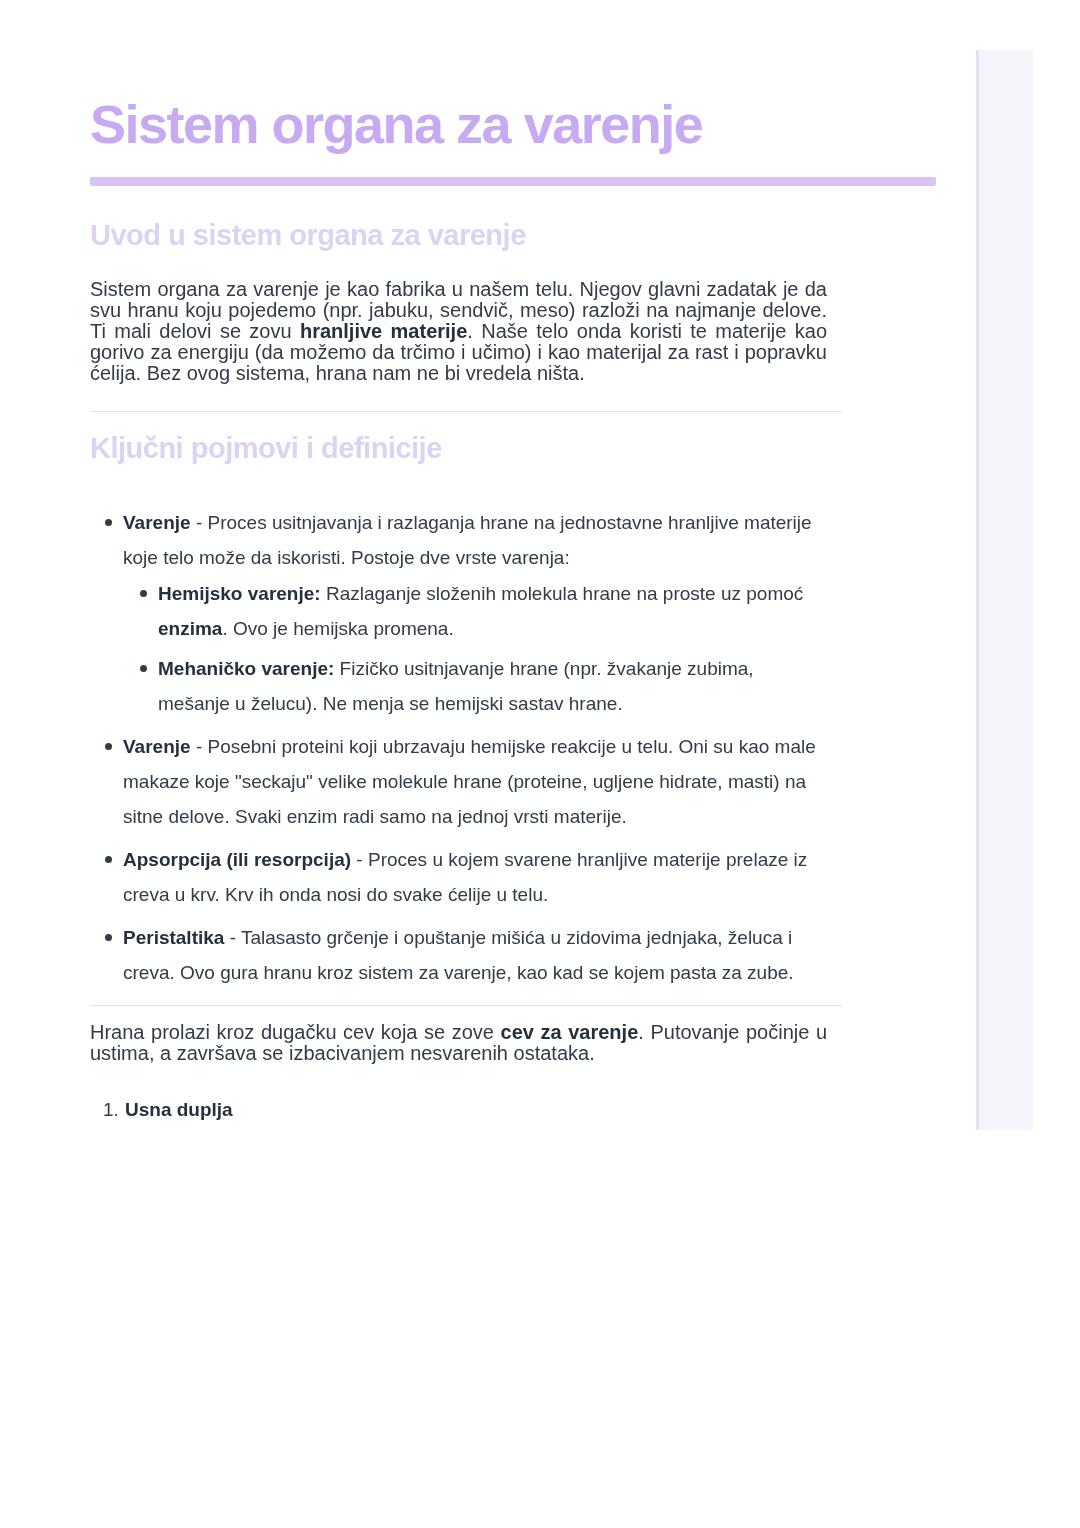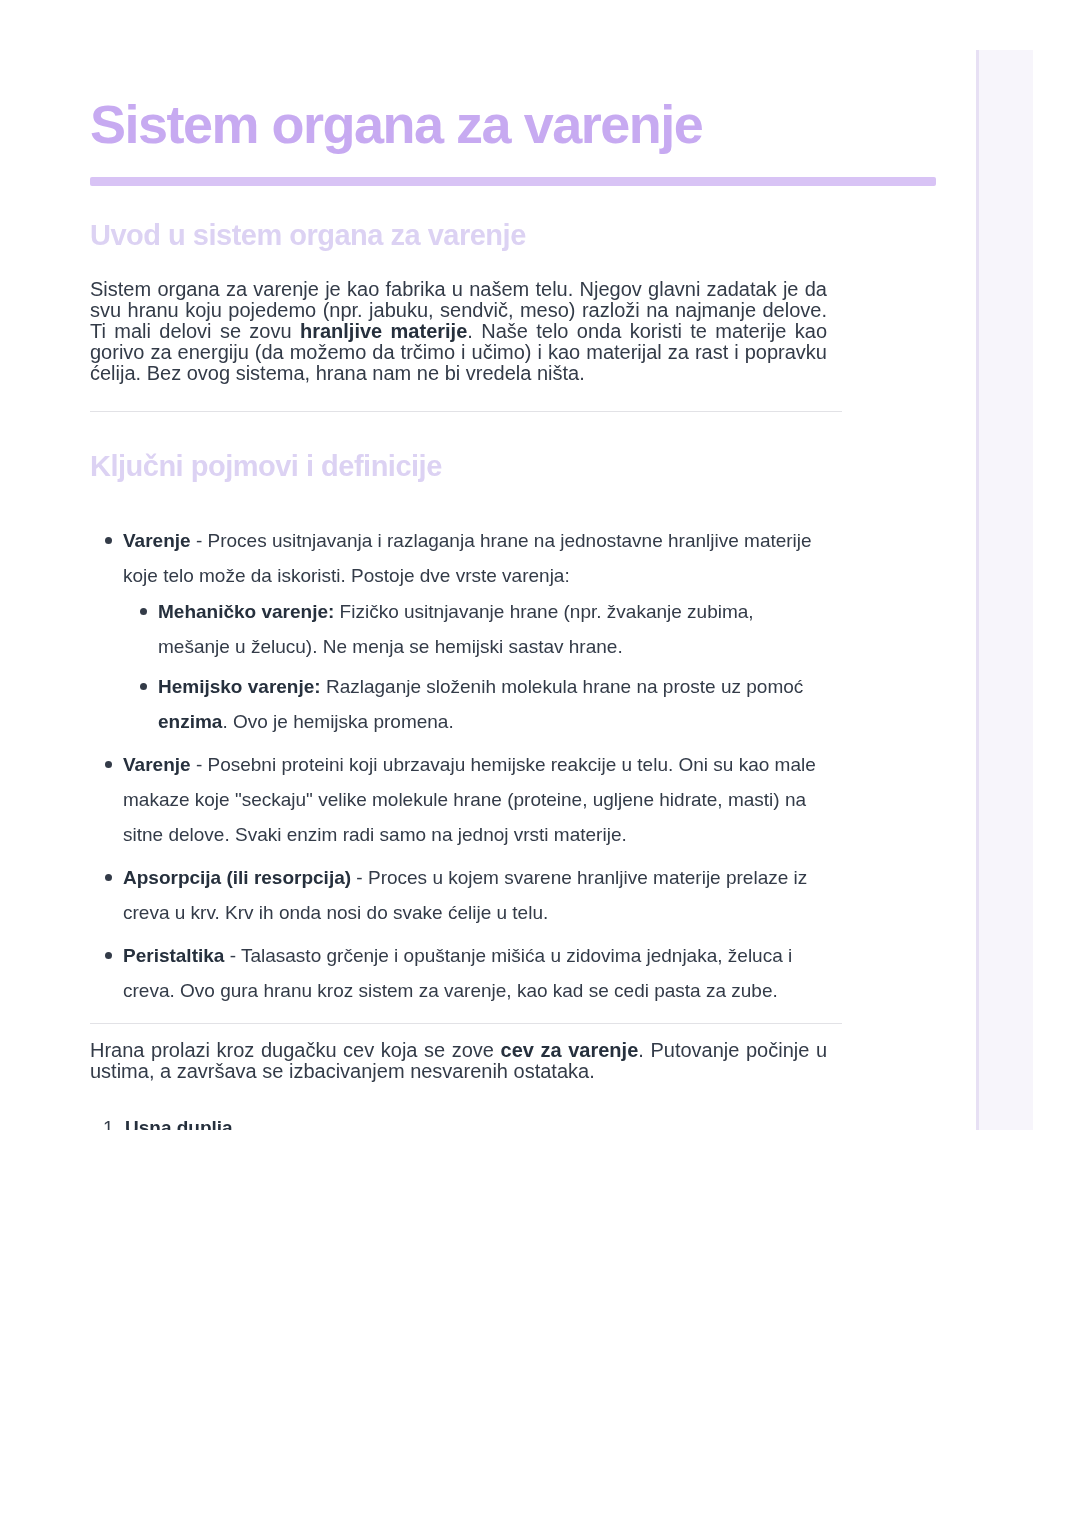--- a/index.html
+++ b/index.html
@@ -49,21 +49,21 @@
     background:var(--c-bar);
   }
   h2.section-heading{
     font-size:29px;
     line-height:32px;
     font-weight:bold;
     letter-spacing:-0.5px;
     color:var(--c-heading);
   }
   .h2-intro{margin-top:33px;}
-  .h2-terms{margin-top:38px;}
+  .h2-terms{margin-top:20px;}
   .h2-journey{margin-top:27px;}
   p.body-par{
     margin-top:28px;
     width:737px;
     font-size:20px;
     line-height:21px;
     text-align:justify;
   }
   p.body-par strong, li strong{font-weight:bold;color:#26303d;}
   hr.divider{
@@ -166,26 +166,26 @@
       <h2 class="section-heading h2-intro">Uvod u sistem organa za varenje</h2>
       <p class="body-par"><span>Sistem organa za varenje je kao fabrika u našem telu. Njegov glavni zadatak je da svu hranu koju pojedemo (npr. jabuku, sendvič, meso) razloži na najmanje delove. Ti mali delovi se zovu </span><strong>hranljive materije</strong><span>. Naše telo onda koristi te materije kao gorivo za energiju (da možemo da trčimo i učimo) i kao materijal za rast i popravku ćelija. Bez ovog sistema, hrana nam ne bi vredela ništa.</span></p>
     </section>
 
     <hr class="divider">
 
     <section>
       <h2 class="section-heading h2-terms">Ključni pojmovi i definicije</h2>
       <ul class="terms" id="terms-list">
           <li><strong>Varenje</strong><span> - Proces usitnjavanja i razlaganja hrane na jednostavne hranljive materije koje telo može da iskoristi. Postoje dve vrste varenja:</span><ul class="sub-terms">
+              <li><strong>Hemijsko varenje:</strong><span> Razlaganje složenih molekula hrane na proste uz pomoć </span><strong>enzima</strong><span>. Ovo je hemijska promena.</span></li>
               <li><strong>Mehaničko varenje:</strong><span> Fizičko usitnjavanje hrane (npr. žvakanje zubima, mešanje u želucu). Ne menja se hemijski sastav hrane.</span></li>
-              <li><strong>Hemijsko varenje:</strong><span> Razlaganje složenih molekula hrane na proste uz pomoć </span><strong>enzima</strong><span>. Ovo je hemijska promena.</span></li>
             </ul></li>
           <li><strong>Varenje</strong><span> - Posebni proteini koji ubrzavaju hemijske reakcije u telu. Oni su kao male makaze koje "seckaju" velike molekule hrane (proteine, ugljene hidrate, masti) na sitne delove. Svaki enzim radi samo na jednoj vrsti materije.</span></li>
           <li><strong>Apsorpcija (ili resorpcija)</strong><span> - Proces u kojem svarene hranljive materije prelaze iz creva u krv. Krv ih onda nosi do svake ćelije u telu.</span></li>
-          <li><strong>Peristaltika</strong><span> - Talasasto grčenje i opuštanje mišića u zidovima jednjaka, želuca i creva. Ovo gura hranu kroz sistem za varenje, kao kad se cedi pasta za zube.</span></li>
+          <li><strong>Peristaltika</strong><span> - Talasasto grčenje i opuštanje mišića u zidovima jednjaka, želuca i creva. Ovo gura hranu kroz sistem za varenje, kao kad se kojem pasta za zube.</span></li>
         </ul>
     </section>
 
     <hr class="divider second">
 
     <section>
       <p class="body-par journey-par"><span>Hrana prolazi kroz dugačku cev koja se zove </span><strong>cev za varenje</strong><span>. Putovanje počinje u ustima, a završava se izbacivanjem nesvarenih ostataka.</span></p>
       <ol class="journey-list" id="journey-list">
           <li><span class="num">1.</span><strong>Usna duplja</strong><ul class="journey-bullets">
               <li>Ovde počinje i mehaničko i hemijsko varenje.</li>

